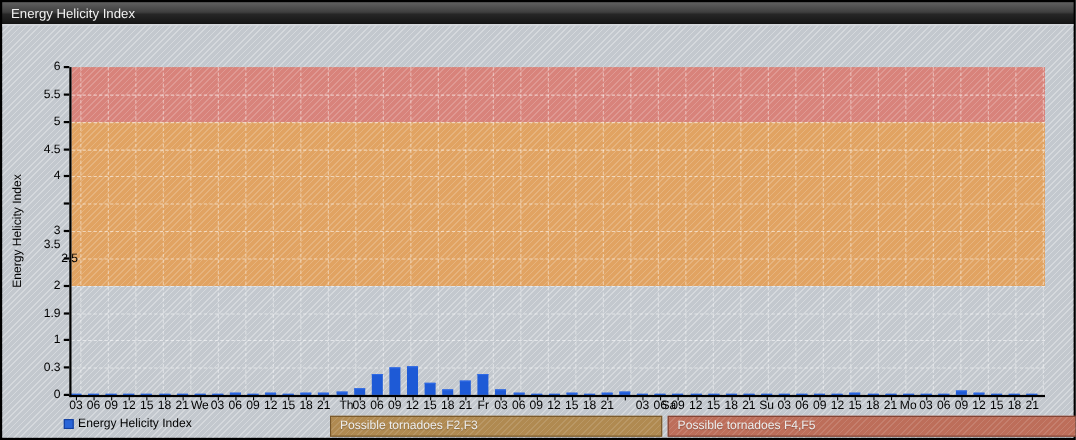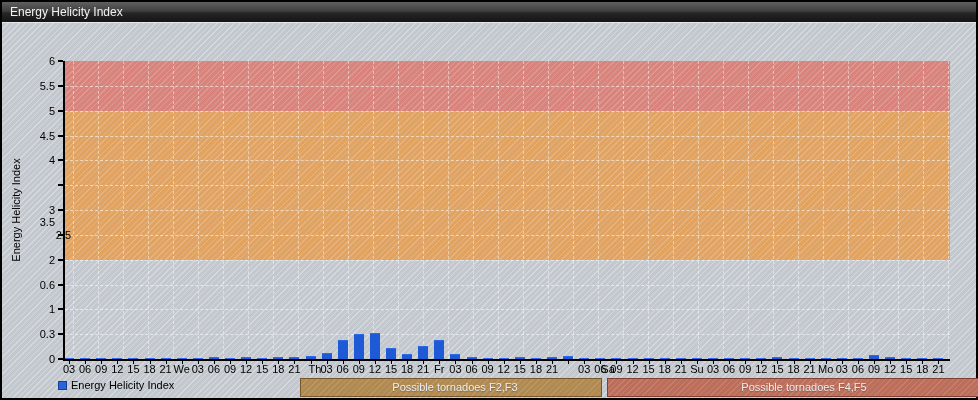--- a/index.html
+++ b/index.html
@@ -31,21 +31,21 @@
   .gridline-v { position:absolute; top:0; height:100%; width:0; border-left:1px dashed rgba(255,255,255,0.45); }
   .bar { position:absolute; width:10px; background:#1e5ad6; border-top:1px solid #2f6ae6; box-sizing:border-box; }
   .ylabel-rot {
     position:absolute; left:14px; top:187px; font-size:11px; color:#000; white-space:nowrap;
     transform:translate(-50%,-50%) rotate(-90deg);
   }
   .legend { position:absolute; left:56px; top:356px; font-size:11px; color:#000; display:flex; align-items:center; }
   .swatch { display:inline-block; width:7px; height:7px; background:#2a65d8; border:1px solid #16409e; margin-right:4px; }
   .badge {
     position:absolute; top:355px; height:19px; line-height:17px; font-size:11px; color:#ededed;
-    padding-left:8px; box-sizing:border-box; text-shadow:0 1px 1px rgba(0,0,0,0.25);text-align:center;
+    padding-left:8px; box-sizing:border-box; text-shadow:0 1px 1px rgba(0,0,0,0.25);
   }
   .badge1 {
     left:298px; width:302px;
     background:repeating-linear-gradient(135deg, rgba(255,255,255,0.12) 0 1px, transparent 1px 4px), #b08a51;
     border:1px solid #76562a;
   }
   .badge2 {
     left:605px; width:386px;
     background:repeating-linear-gradient(135deg, rgba(255,255,255,0.12) 0 1px, transparent 1px 4px), #bd6e5a;
     border:1px solid #7e4132;
@@ -179,21 +179,21 @@
     <div class="axis-y"></div>
     <div class="axis-x"></div>
     <div id="yaxis">
         <div class="ytick-mark" style="left: 56px; top: 335px;"></div>
         <div class="ytick-label" style="left: 0px; top: 330px;">0</div>
         <div class="ytick-mark" style="left: 56px; top: 310.167px;"></div>
         <div class="ytick-label" style="left: 0px; top: 305.167px;">0.3</div>
         <div class="ytick-mark" style="left: 56px; top: 285.333px;"></div>
         <div class="ytick-label" style="left: 0px; top: 280.333px;">1</div>
         <div class="ytick-mark" style="left: 56px; top: 260.5px;"></div>
-        <div class="ytick-label" style="left: 0px; top: 255.5px;">0.6</div>
+        <div class="ytick-label" style="left: 0px; top: 255.5px;">1.9</div>
         <div class="ytick-mark" style="left: 56px; top: 235.667px;"></div>
         <div class="ytick-label" style="left: 0px; top: 230.667px;">2</div>
         <div class="ytick-mark" style="left: 56px; top: 210.833px;"></div>
         <div class="ytick-label" style="left: 16px; top: 205.833px;">2.5</div>
         <div class="ytick-mark" style="left: 56px; top: 186px;"></div>
         <div class="ytick-label" style="left: 0px; top: 181px;">3</div>
         <div class="ytick-mark" style="left: 56px; top: 161.167px;"></div>
         <div class="ytick-label" style="left: 0px; top: 156.167px; margin-top: 37px;">3.5</div>
         <div class="ytick-mark" style="left: 56px; top: 136.333px;"></div>
         <div class="ytick-label" style="left: 0px; top: 131.333px;">4</div>

